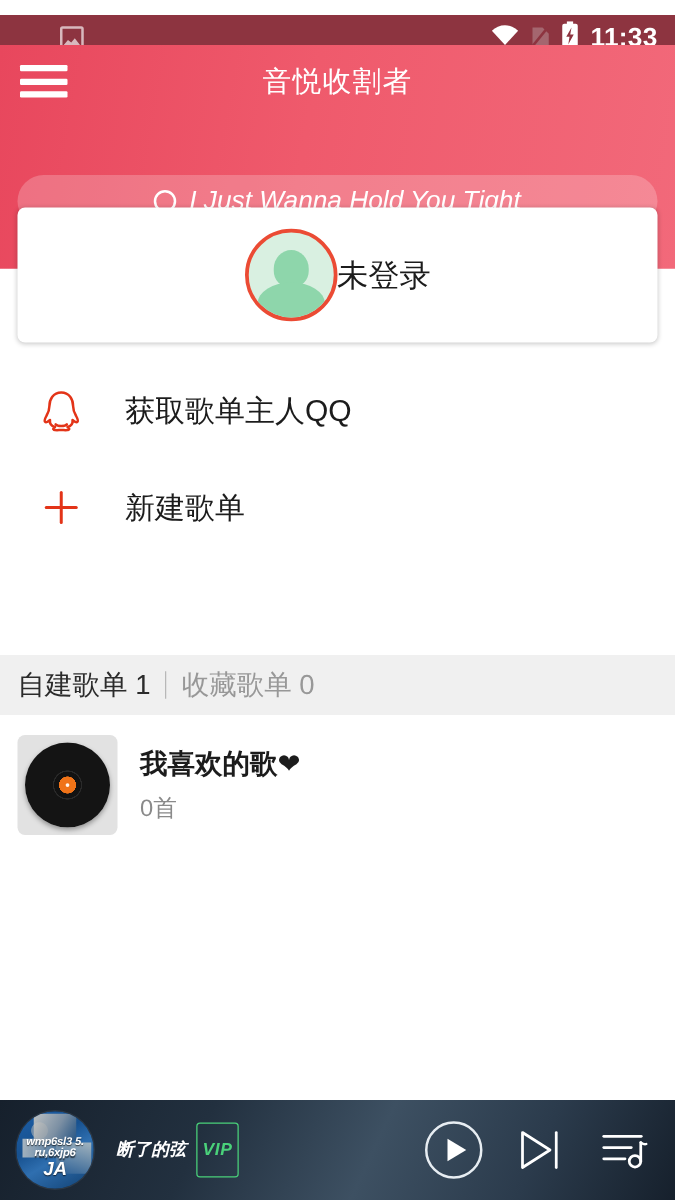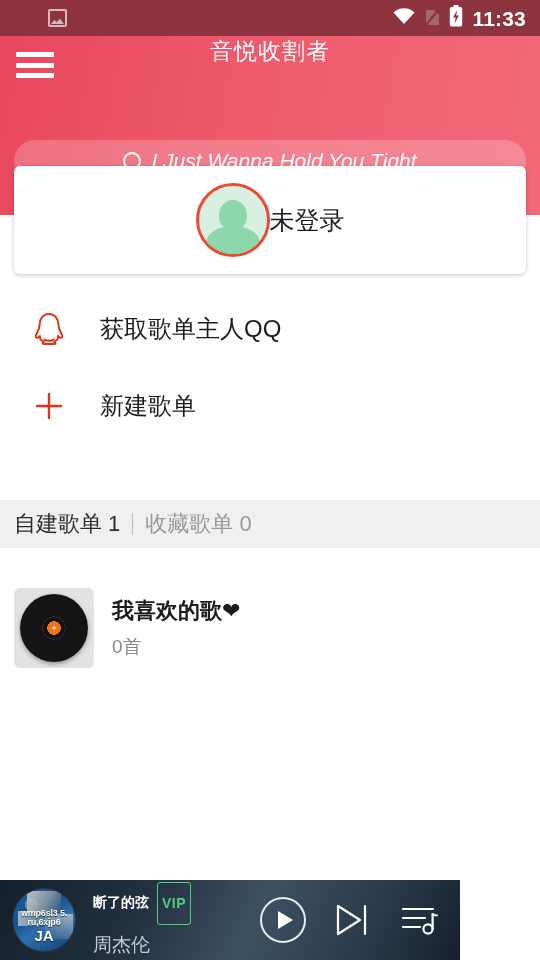--- a/index.html
+++ b/index.html
@@ -6,21 +6,21 @@
   html, body {
     width: 540px; height: 960px;
     font-family: "Liberation Sans", "DejaVu Sans", sans-serif;
     background: #ffffff;
     overflow: hidden;
   }
   #app { position: relative; width: 540px; height: 960px; background:#fff; }
 
   
   .statusbar {
-    position: absolute; top:0; left:0; width:540px; height:36px;
+    position: absolute; top:12px; left:0; width:540px; height:36px;
     background:#8d3440;
     display:flex; align-items:center;
   }
   .sb-left { display:flex; align-items:center; padding-left:48px; flex:1; }
   .sb-right { display:flex; align-items:center; gap:9px; padding-right:14px; }
   .sb-time { color:#fff; font-size:21px; font-weight:bold; letter-spacing:0.2px; line-height:1; }
   .ic-photo {
     width:19px; height:18px; border:2px solid #d8b8bd; border-radius:2px;
     position:relative; overflow:hidden; background:transparent;
   }
@@ -28,21 +28,21 @@
     content:""; position:absolute; left:1px; bottom:1px; width:13px; height:7px;
     background:#d8b8bd;
     clip-path: polygon(0% 100%, 26% 42%, 46% 70%, 68% 24%, 100% 100%);
   }
 
   
   .header {
     position:absolute; top:36px; left:0; width:540px; height:179px;
     background: linear-gradient(100deg, #e8475d 0%, #ef5a6c 45%, #f2697a 100%);
   }
-  .appbar { position:relative; height:58px; display:flex; }
+  .appbar { position:relative; height:58px; display:flex; align-items:center; }
   .hamburger {
     position:absolute; left:16px; top:50%; transform:translateY(-50%);
     width:38px; height:26px; display:flex; flex-direction:column; justify-content:space-between;
     cursor:pointer;
   }
   .hamburger i { display:block; height:5px; background:#fff; border-radius:1px; width:100%; }
   .app-title {
     width:100%; text-align:center; color:#fff; font-size:23px; letter-spacing:1px;
   }
   .searchbar {
@@ -90,21 +90,21 @@
   .menu { position:absolute; left:0; top:290px; width:540px; }
   .menu-item {
     height:77px; display:flex; align-items:center; padding-left:28px; gap:30px;
     cursor:pointer;
   }
   .menu-label { font-size:24px; color:#1c1c1c; }
   .m-icon { width:42px; height:42px; flex:0 0 auto; display:flex; align-items:center; justify-content:center; }
 
   
   .section-head {
-    position:absolute; left:0; top:500px; width:540px; height:48px;
+    position:absolute; left:0; top:524px; width:540px; height:48px;
     background:#f0f0f0; display:flex; align-items:center; padding-left:14px; gap:12px;
   }
   .sec-active { font-size:22px; color:#2b2b2b; }
   .sec-divider { width:1px; height:22px; background:#b8b8b8; }
   .sec-inactive { font-size:22px; color:#989898; }
 
   
   .playlist { position:absolute; left:0; top:576px; width:540px; }
   .pl-row { display:flex; align-items:center; padding:12px 0 12px 14px; gap:18px; cursor:pointer; }
   .pl-thumb {
@@ -123,23 +123,23 @@
   .vinyl::after{
     content:""; position:absolute; left:50%; top:50%; transform:translate(-50%,-50%);
     width:3px; height:3px; border-radius:50%; background:#fff6ee;
   }
   .pl-meta { display:flex; flex-direction:column; gap:8px; }
   .pl-title { font-size:22px; color:#1c1c1c; font-weight:bold; }
   .pl-count { font-size:19px; color:#8a8a8a; }
 
   
   .player {
-    position:absolute; left:0; bottom:0; width:460px; height:80px;
+    position:absolute; left:0; bottom:0; width:540px; height:80px;
     background: linear-gradient(115deg, #16202c 0%, #22303f 30%, #3d5062 55%, #2b3b4c 78%, #16202c 100%);
-    display:flex; align-items:center;
+    display:flex; align-items:center;font-style:italic;
   }
   .pl-art {
     width:62px; height:62px; border-radius:50%; margin-left:13px; flex:0 0 auto;
     background:
       radial-gradient(circle at 30% 25%, #6f8ba8 0 10%, transparent 11%),
       linear-gradient(150deg,#1d5fa8 0%, #17518f 38%, #2f6fb0 58%, #103f70 100%);
     position:relative; overflow:hidden;
     box-shadow:0 0 0 1px rgba(255,255,255,0.08);
   }
   .pl-art .sw1{position:absolute;left:22%;top:4%;width:56%;height:34%;background:linear-gradient(120deg,#d8d2c8,#8d9aa6 55%,#26527f);opacity:.85;}
@@ -280,21 +280,20 @@
         <span>5. ru,6xjp6</span>
         <b>JA</b>
       </span>
     </div>
 
     <div class="track-info">
       <div class="track-line">
         <span class="track-title">断了的弦</span>
         <span class="vip-badge">VIP</span>
       </div>
-      <span class="track-artist">周杰伦</span>
     </div>
 
     <div class="controls">
       <div class="btn-play">
         <span class="tri"></span>
       </div>
       <div class="btn-next">
         <svg width="38" height="34" viewBox="0 0 38 34" fill="none" stroke="#ffffff" stroke-width="2.2" stroke-linejoin="round">
           <polygon points="4,3 26,17 4,31"></polygon>
           <line x1="31" y1="3" x2="31" y2="31" stroke-linecap="round"></line>

